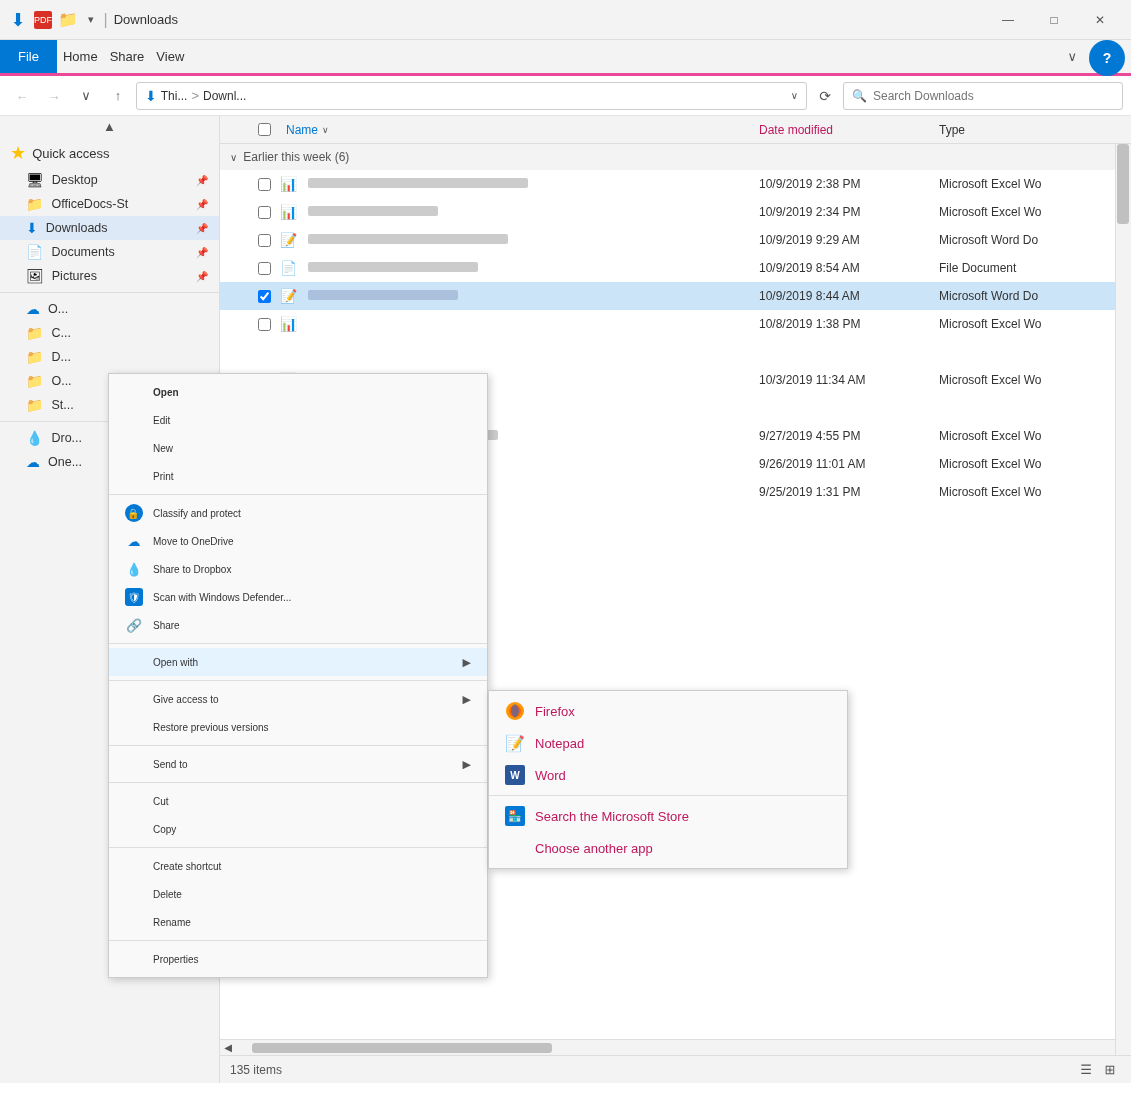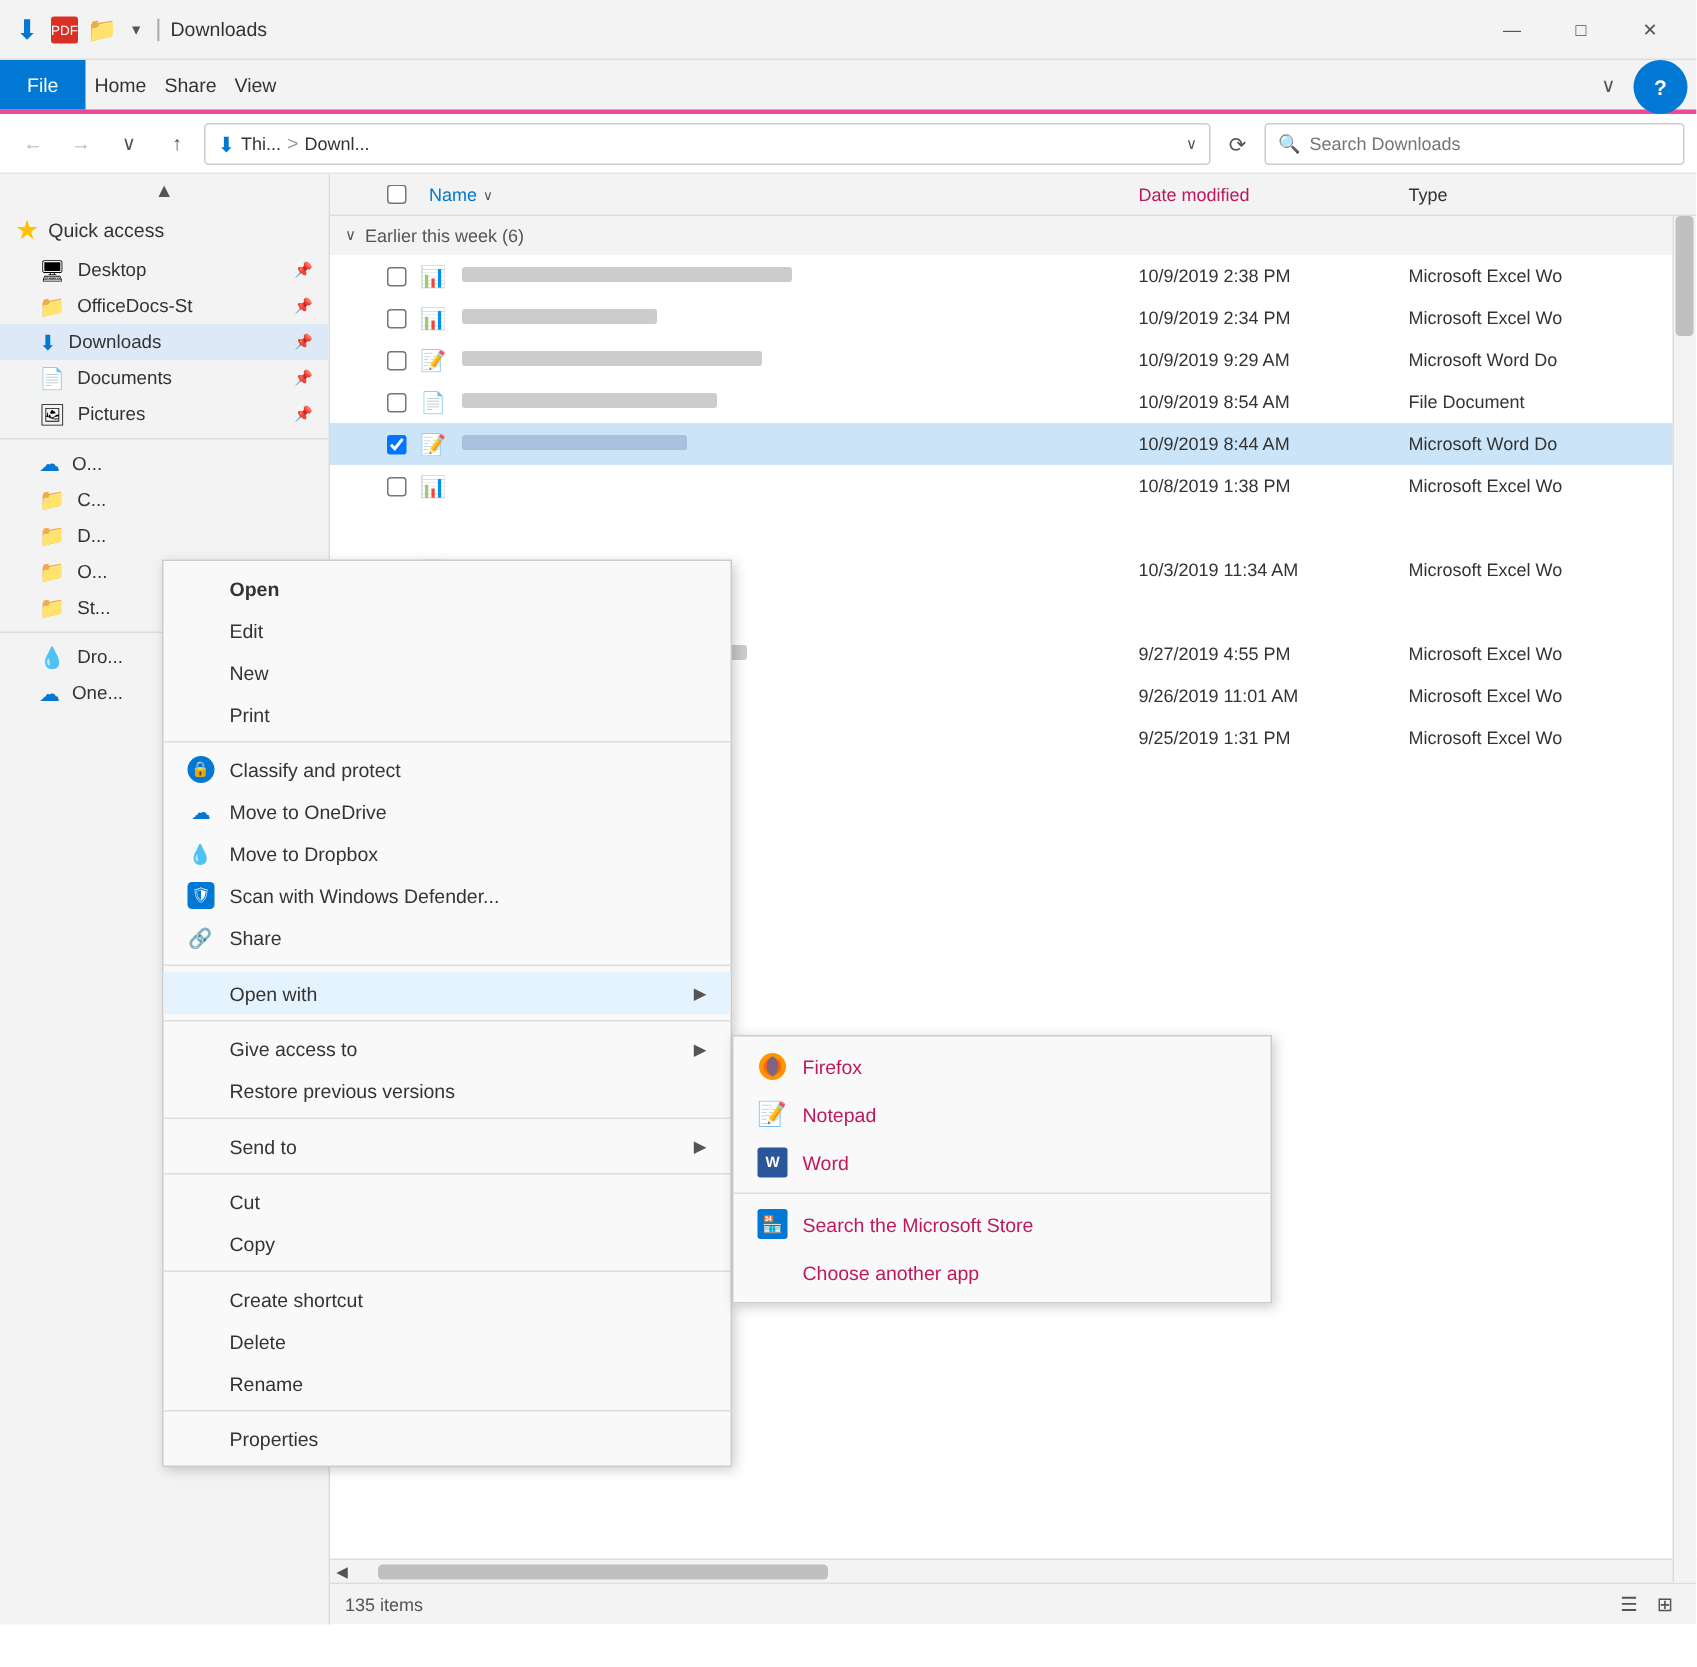--- a/index.html
+++ b/index.html
@@ -127,21 +127,21 @@
     .context-menu {
       position: absolute; left: 108px; top: 373px;
       width: 380px; background: #f9f9f9;
       border: 1px solid #ccc; box-shadow: 2px 2px 8px rgba(0,0,0,0.2);
       z-index: 100; padding: 4px 0;
     }
     .ctx-item {
       display: flex; align-items: center; padding: 5px 16px; cursor: pointer; gap: 10px; position: relative;
     }
     .ctx-item.bold .ctx-label { font-weight: bold; }
-    .ctx-label { font-size: 13px; color: #333; flex: 1; }
+    .ctx-label { font-size: 10px; color: #333; flex: 1; }
     .ctx-icon { width: 18px; height: 18px; display: flex; align-items: center; justify-content: center; font-size: 13px; }
     .ctx-arrow { margin-left: auto; font-size: 11px; color: #555; }
     .ctx-divider { height: 1px; background: #ddd; margin: 4px 0; }
 
     
     .submenu-open-with {
       position: absolute; left: 488px; top: 690px;
       width: 360px; background: #f9f9f9;
       border: 1px solid #ccc; box-shadow: 2px 2px 8px rgba(0,0,0,0.2);
       z-index: 101; padding: 4px 0;
@@ -480,21 +480,21 @@
       <div class="classify-icon">🔒</div>
     </span>
     <span class="ctx-label">Classify and protect</span>
   </div>
   <div class="ctx-item">
     <span class="ctx-icon" style="color:#0078d4;">☁</span>
     <span class="ctx-label">Move to OneDrive</span>
   </div>
   <div class="ctx-item">
     <span class="ctx-icon" style="color:#0061ff;">💧</span>
-    <span class="ctx-label">Move to Dropbox</span>
+    <span class="ctx-label">Share to Dropbox</span>
   </div>
   <div class="ctx-item">
     <span class="ctx-icon">
       <div class="defender-icon">🛡</div>
     </span>
     <span class="ctx-label">Scan with Windows Defender...</span>
   </div>
   <div class="ctx-item">
     <span class="ctx-icon">🔗</span>
     <span class="ctx-label">Share</span>

